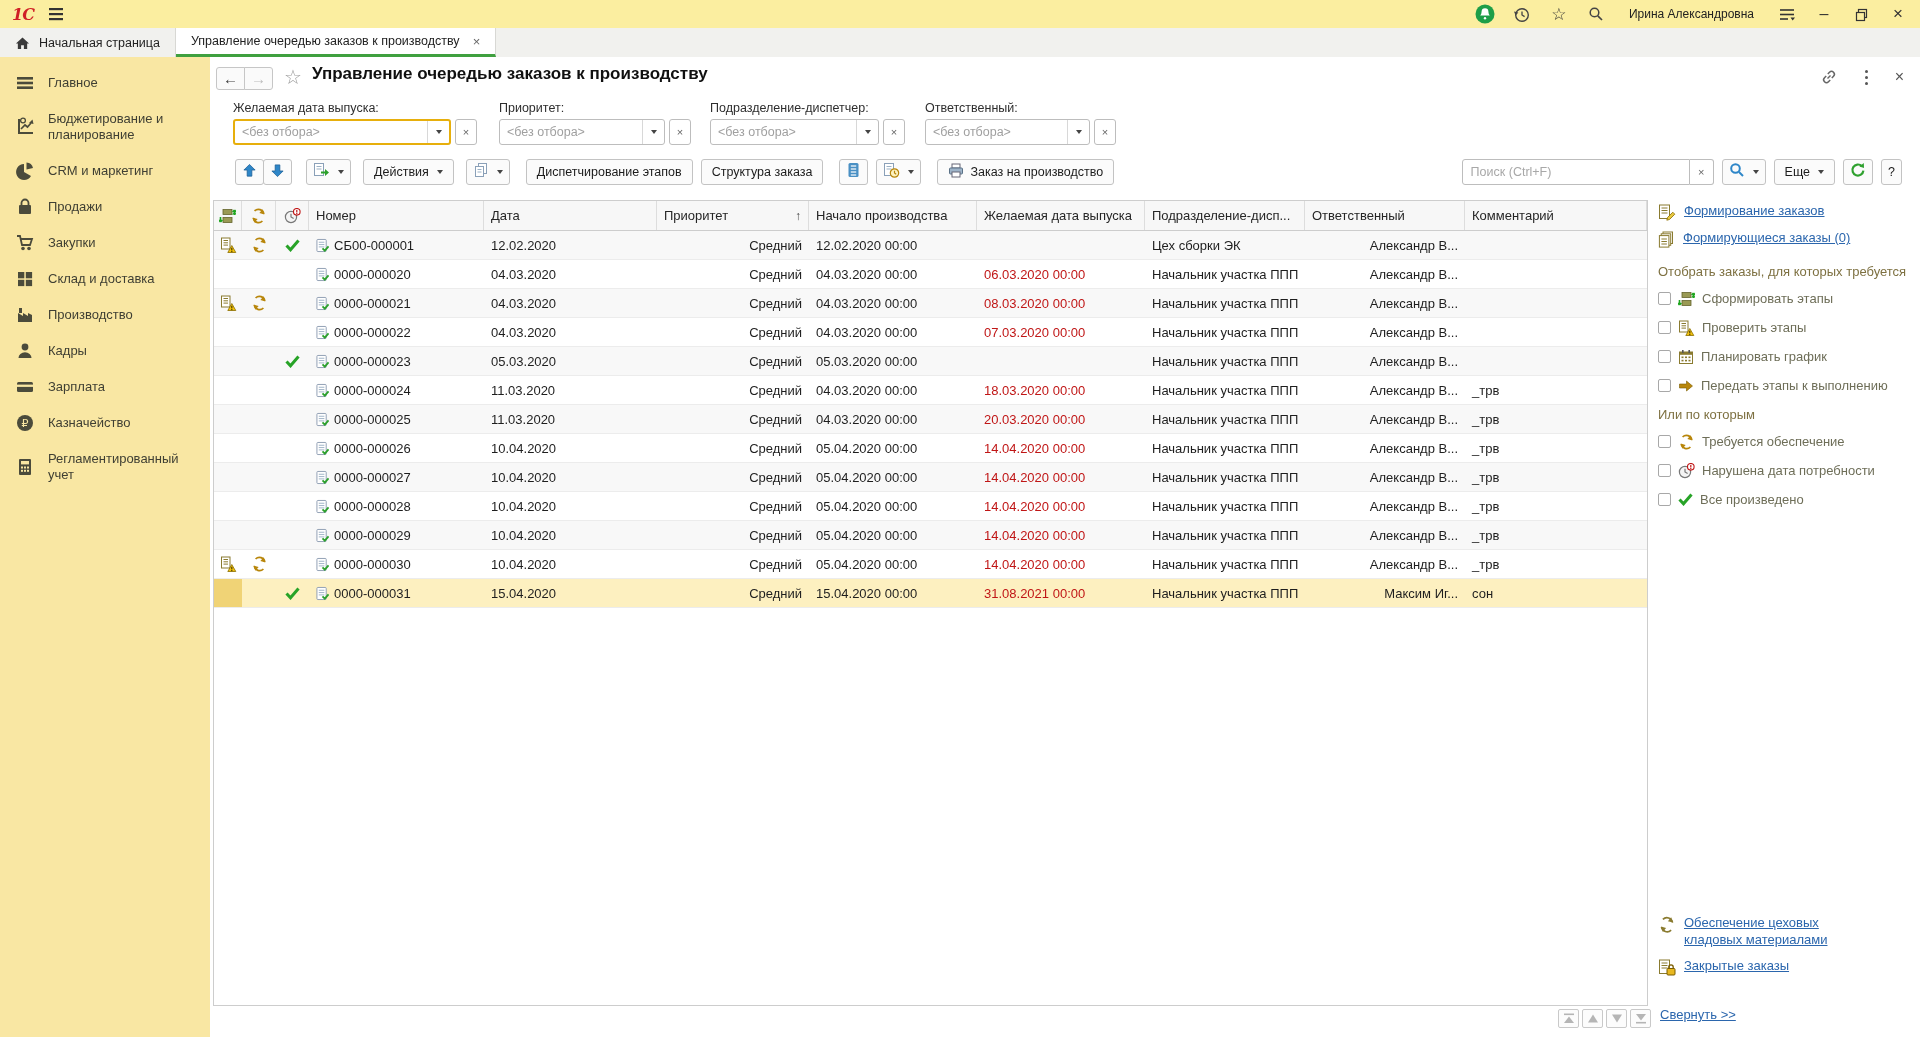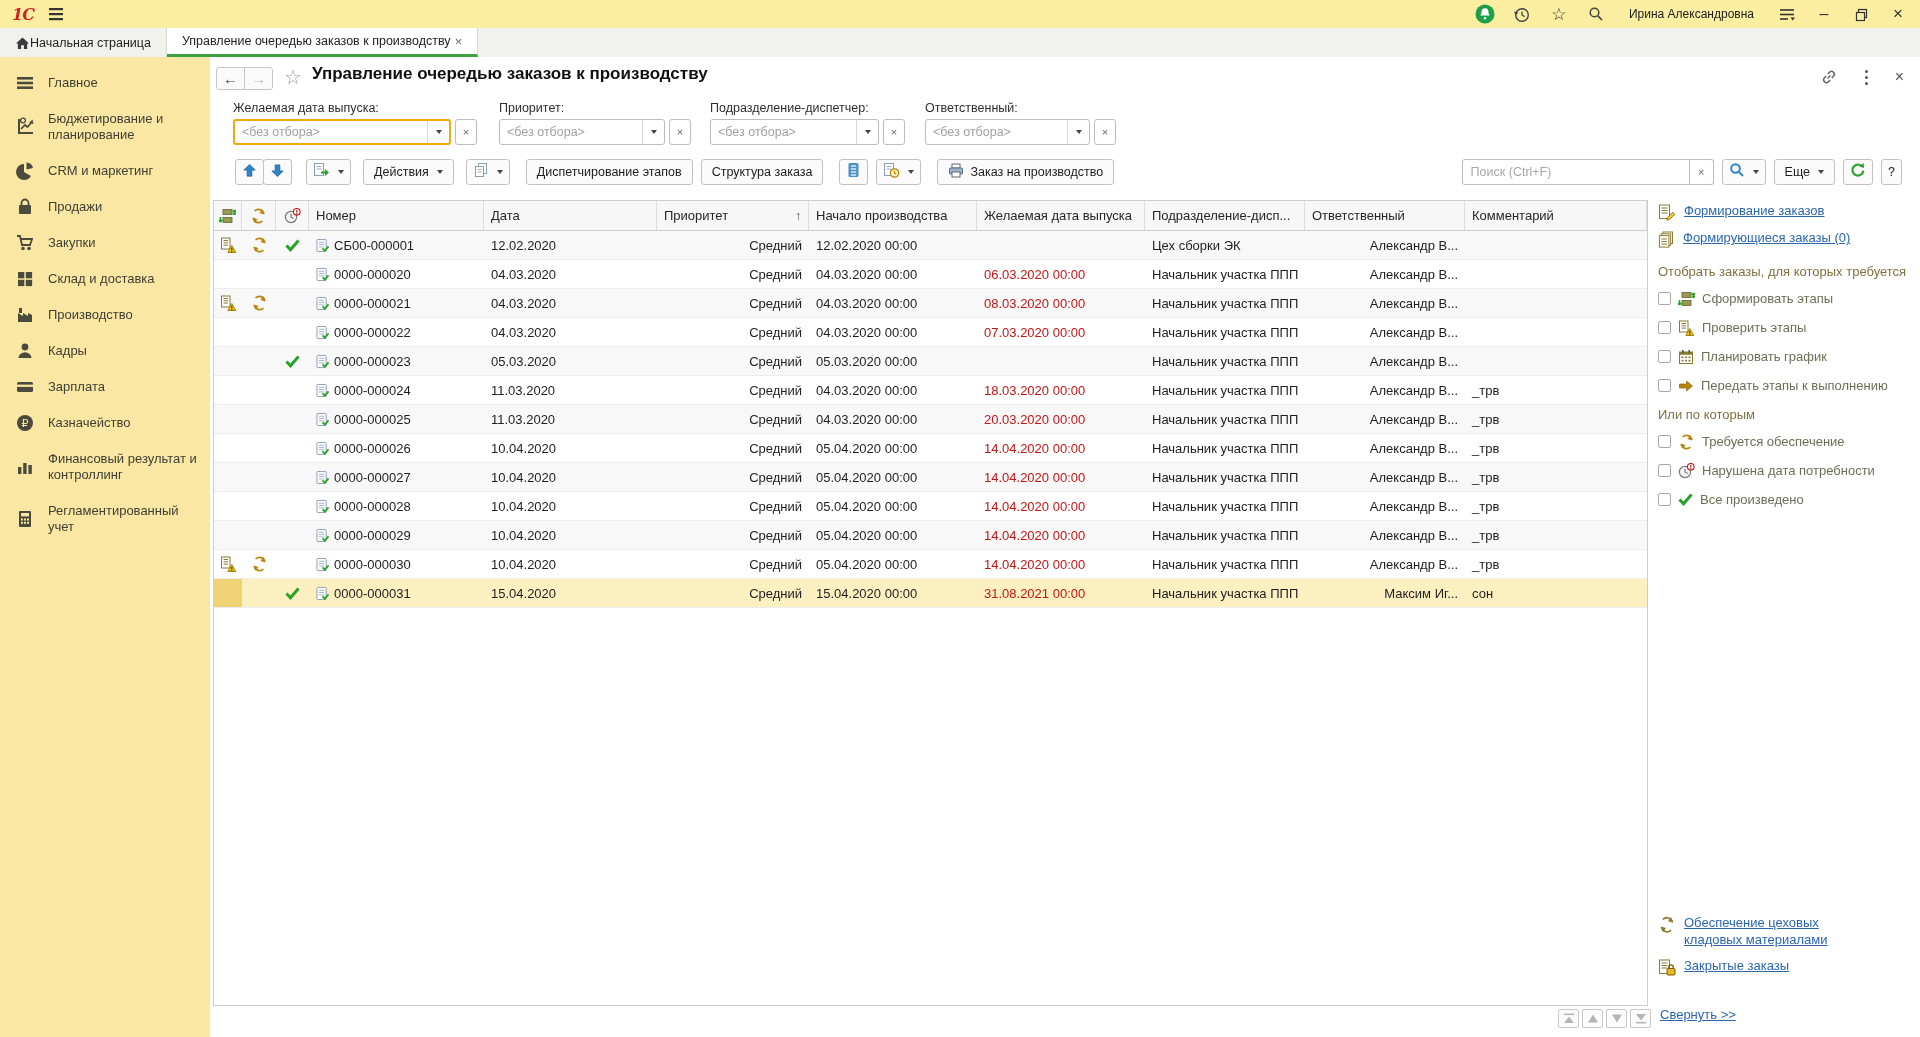--- a/index.html
+++ b/index.html
@@ -10,21 +10,21 @@
   
   .titlebar { position:absolute; left:0; top:0; width:100%; height:28px; background:#fbeea0; display:flex; align-items:center; padding:0 12px; gap:12px; }
   .tb-logo { color:#cf2026; font-weight:bold; font-style:italic; font-size:16px; font-family:"DejaVu Serif", serif; letter-spacing:-1px; }
   .tb-title { font-size:12px; color:#2b2b2b; margin-left:16px; white-space:nowrap; }
   .tb-right { margin-left:auto; display:flex; align-items:center; gap:17px; }
   .tb-user { font-size:12px; color:#222; margin:0 6px; }
   .tbtn { display:flex; align-items:center; justify-content:center; width:20px; height:20px; cursor:pointer; color:#333; font-size:15px; }
 
   
   .tabbar { position:absolute; left:0; top:28px; width:100%; height:29px; background:#f1f1ee; display:flex; align-items:stretch; }
-  .tab { display:flex; align-items:center; padding:0 15px; font-size:12.5px; color:#222; border-right:1px solid #d8d8d4; cursor:pointer; }
+  .tab { display:flex; align-items:center; gap:9px; padding:0 15px; font-size:12.5px; color:#222; border-right:1px solid #d8d8d4; cursor:pointer; }
   .tab.active { background:#fff; border-bottom:3px solid #3fa03f; }
   .tab-close { color:#666; font-size:13px; margin-left:4px; cursor:pointer; }
 
   
   .sidebar { position:absolute; left:0; top:57px; width:210px; bottom:0; background:#f9e7a3; padding-top:8px; overflow:hidden; }
   .sb-item { display:flex; align-items:center; gap:13px; padding:0 8px 0 15px; min-height:36px; cursor:pointer; }
   .sb-item.two { min-height:52px; }
   .sb-ico { width:20px; flex:0 0 20px; display:flex; align-items:center; }
   .sb-label { font-size:13px; color:#3f3f33; line-height:1.25; }
 
@@ -263,30 +263,20 @@
        <span class="sb-label">Зарплата</span>
      </div>
       <div class="sb-item">
        <span class="sb-ico">
           <svg width="20" height="20" viewBox="0 0 20 20">
             <circle cx="10" cy="10" r="8" fill="#4b4b3b"></circle>
             <text x="10" y="14" font-size="11" text-anchor="middle" fill="#f9e7a3" font-family="DejaVu Sans">₽</text>
           </svg>
         </span>
        <span class="sb-label">Казначейство</span>
-     </div>
-      <div class="sb-item two">
-       <span class="sb-ico">
-          <svg width="20" height="20" viewBox="0 0 20 20" fill="#4b4b3b">
-            <rect x="3" y="10" width="3.4" height="7"></rect>
-            <rect x="8.2" y="6" width="3.4" height="11"></rect>
-            <rect x="13.4" y="8" width="3.4" height="9"></rect>
-          </svg>
-        </span>
-       <span class="sb-label">Финансовый результат и контроллинг</span>
      </div>
       <div class="sb-item two">
        <span class="sb-ico">
           <svg width="20" height="20" viewBox="0 0 20 20">
             <rect x="4" y="2" width="12" height="16" rx="1" fill="#4b4b3b"></rect>
             <rect x="6" y="4" width="8" height="3.4" fill="#f9e7a3"></rect>
             <g fill="#f9e7a3">
               <rect x="6" y="9.5" width="2" height="2"></rect>
               <rect x="9" y="9.5" width="2" height="2"></rect>
               <rect x="12" y="9.5" width="2" height="2"></rect>

